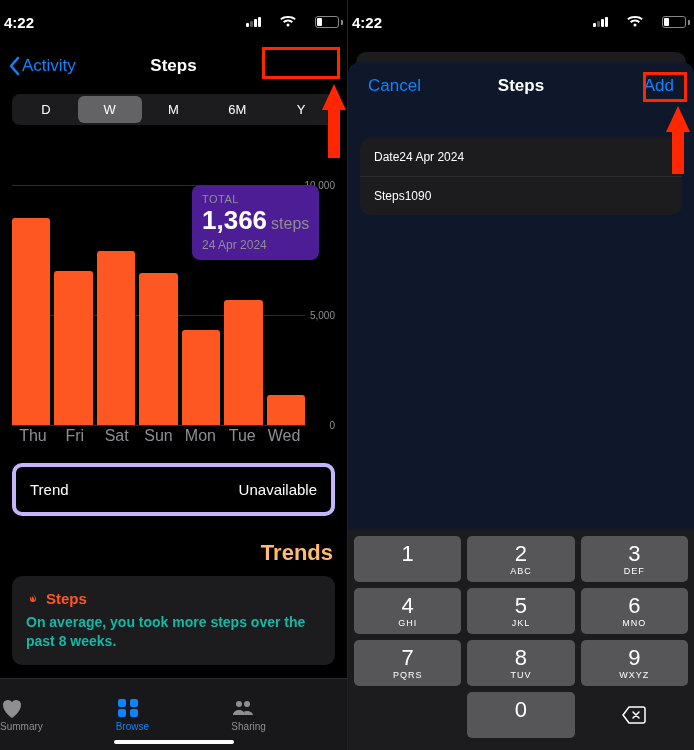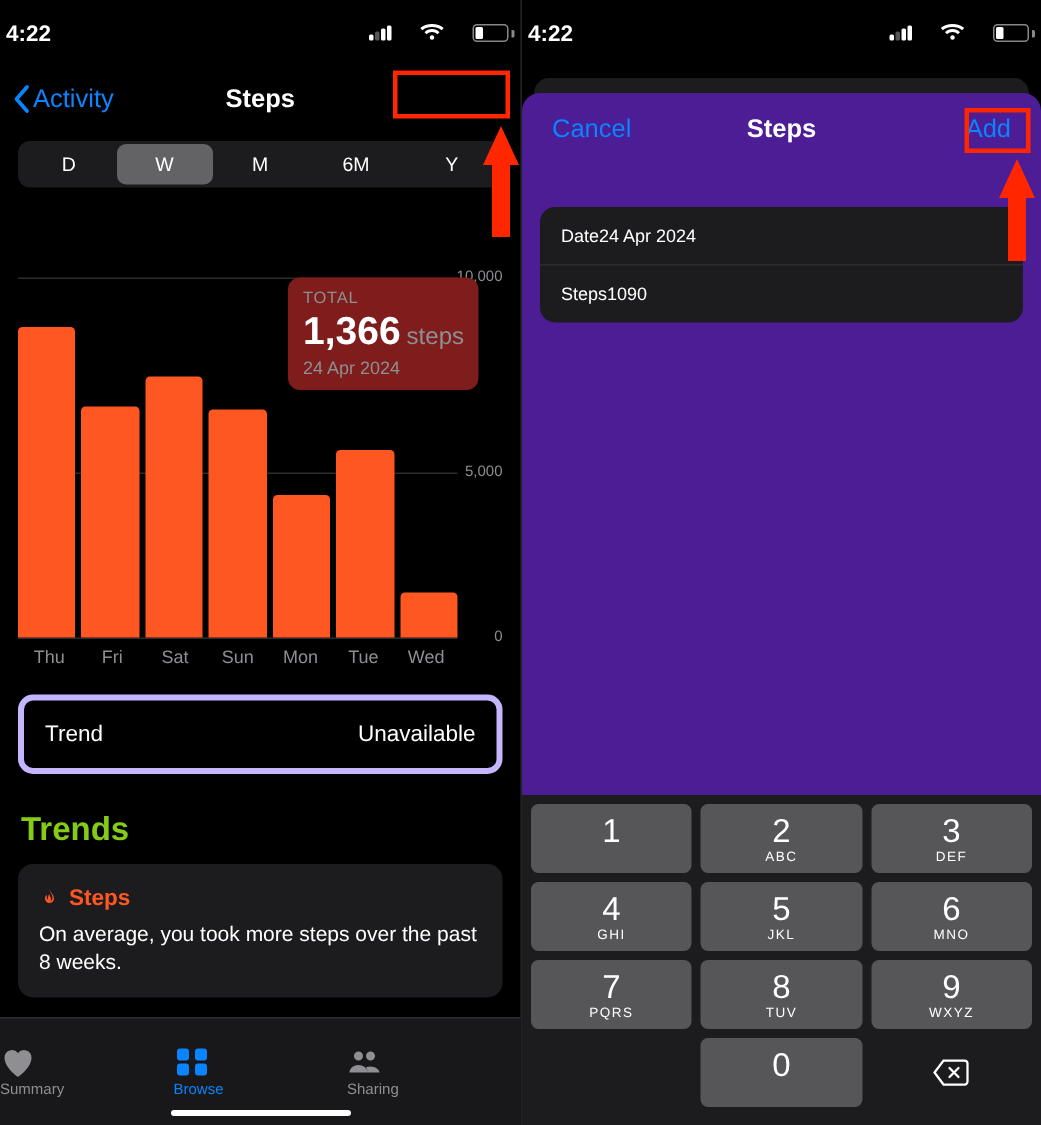--- a/index.html
+++ b/index.html
@@ -27,56 +27,56 @@
 .nav-action { color: #0a84ff; font-size: 17px; padding: 4px 6px; }
 .chevron-left { width: 12px; height: 20px; }
 
 
 .seg { margin: 6px 12px; background: #1c1c1e; border-radius: 8px; display: flex; padding: 2px; }
 .seg-item { flex: 1; text-align: center; font-size: 13px; color: #fff; padding: 6px 0; border-radius: 6px; }
 .seg-item.active { background: #636366; }
 
 
 .chart-wrap { position: relative; margin: 6px 12px 0; }
-.summary-box { position: absolute; top: 0; left: 180px; background: #7f1d1d; border-radius: 8px; padding: 8px 10px; z-index: 2; }
+.summary-box { position: absolute; top: 0; left: 180px; background: #4c1d95; border-radius: 8px; padding: 8px 10px; z-index: 2; }
 .summary-label { color: #8e8e93; font-size: 11px; letter-spacing: 0.5px; }
 .summary-value { color: #fff; font-size: 26px; font-weight: 700; display: inline; }
 .summary-unit { color: #8e8e93; font-size: 16px; margin-left: 4px; }
 .summary-date { color: #8e8e93; font-size: 12px; margin-top: 2px; }
 .chart { position: relative; height: 260px; margin-top: 60px; }
 .chart-grid { position: absolute; inset: 0; }
 .gridline { position: absolute; left: 0; right: 30px; border-top: 1px solid #2c2c2e; }
 .gridlabel { position: absolute; right: 0; font-size: 10px; color: #8e8e93; transform: translateY(-50%); }
 .bars { position: absolute; bottom: 20px; left: 0; right: 30px; height: 220px; display: flex; align-items: flex-end; gap: 4px; }
 .bar-col { flex: 1; display: flex; flex-direction: column; align-items: center; gap: 4px; }
 .bar { width: 100%; background: #ff5722; border-radius: 3px 3px 0 0; }
 .xlabels { position:absolute; bottom:0; left:0; right:30px; display:flex; }
-.xlabels span { flex:1; text-align:center; font-size:12px; color:#8e8e93; }
+.xlabels span { flex:1; text-align:center; font-size:16px; color:#8e8e93; }
 
 
 .trend-row { margin: 18px 12px 0; border: 4px solid #c4b5fd; border-radius: 10px; padding: 14px 14px; display: flex; justify-content: space-between; color: #fff; font-size: 15px; }
 .trend-row .val { color: #fff; }
 
 
-.section-title { color: #84cc16; font-size: 22px; font-weight: 700; margin: 24px 14px 10px; }
+.section-title { color: #fdba74; font-size: 22px; font-weight: 700; margin: 24px 14px 10px; text-align: right; }
 .trend-card { margin: 0 12px; background: #1c1c1e; border-radius: 10px; padding: 14px; }
 .trend-card-h { display: flex; align-items: center; gap: 6px; color: #ff5722; font-size: 15px; font-weight: 600; margin-bottom: 6px; }
 .flame { width: 14px; height: 14px; }
-.trend-text { color: #ffffff; font-size: 14px; font-weight: 400; line-height: 1.35; }
+.trend-text { color: #14b8a6; font-size: 14px; font-weight: 700; line-height: 1.35; }
 
 
 .tabbar { position: absolute; bottom: 0; left: 0; right: 0; height: 72px; background: rgba(28,28,30,0.85); backdrop-filter: blur(10px); display: flex; border-top: 1px solid #2c2c2e; }
 .tab { flex: 1; display: flex; flex-direction: column; align-items: flex-start; justify-content: center; gap: 2px; font-size: 10px; color: #8e8e93; }
 .tab.active { color: #0a84ff; }
 .tab svg { width: 24px; height: 22px; }
 .home-ind { position: absolute; bottom: 6px; left: 50%; transform: translateX(-50%); width: 120px; height: 4px; background: #fff; border-radius: 3px; }
 
 
 .sheet-back { position: absolute; top: 52px; left: 8px; right: 8px; height: 12px; background: #1c1c1e; border-radius: 10px 10px 0 0; }
-.sheet { position: absolute; top: 62px; left: 0; right: 0; bottom: 0; background: #4c1d95; border-radius: 12px 12px 0 0; }
+.sheet { position: absolute; top: 62px; left: 0; right: 0; bottom: 0; background: #0f172a; border-radius: 12px 12px 0 0; }
 .sheet-nav { height: 48px; display:flex; align-items:center; justify-content:space-between; padding: 0 14px; position: relative; }
 .sheet-nav-title { color:#fff; font-weight:600; font-size:17px; position:absolute; left:0; right:0; text-align:center; pointer-events:none;}
 .form { margin: 28px 12px 0; background: #1c1c1e; border-radius: 10px; }
 .form-row { display: flex; padding: 12px 14px; color: #fff; font-size: 12px; }
 .form-row + .form-row { border-top: 1px solid #2c2c2e; }
 .form-val { color: #fff; }
 
 
 .keypad { position: absolute; bottom: 0; left: 0; right: 0; background: #1c1c1e; padding: 6px; }
 .keyrow { display: flex; gap: 6px; margin-bottom: 6px; }

